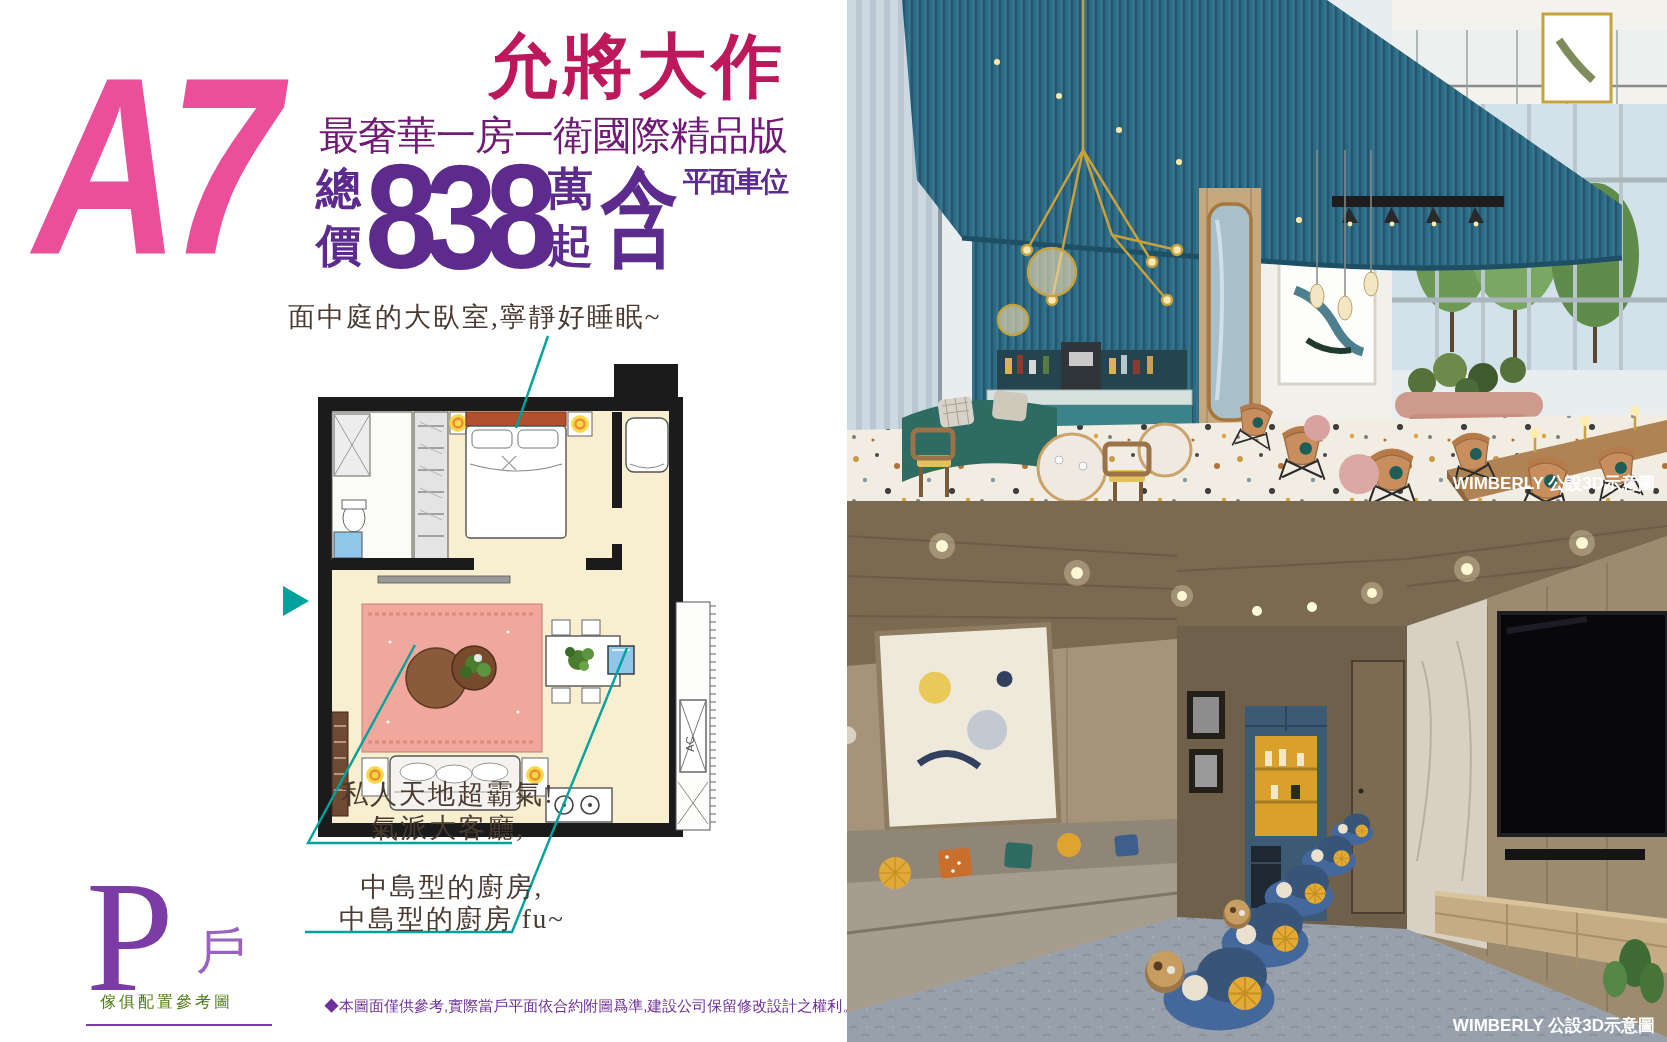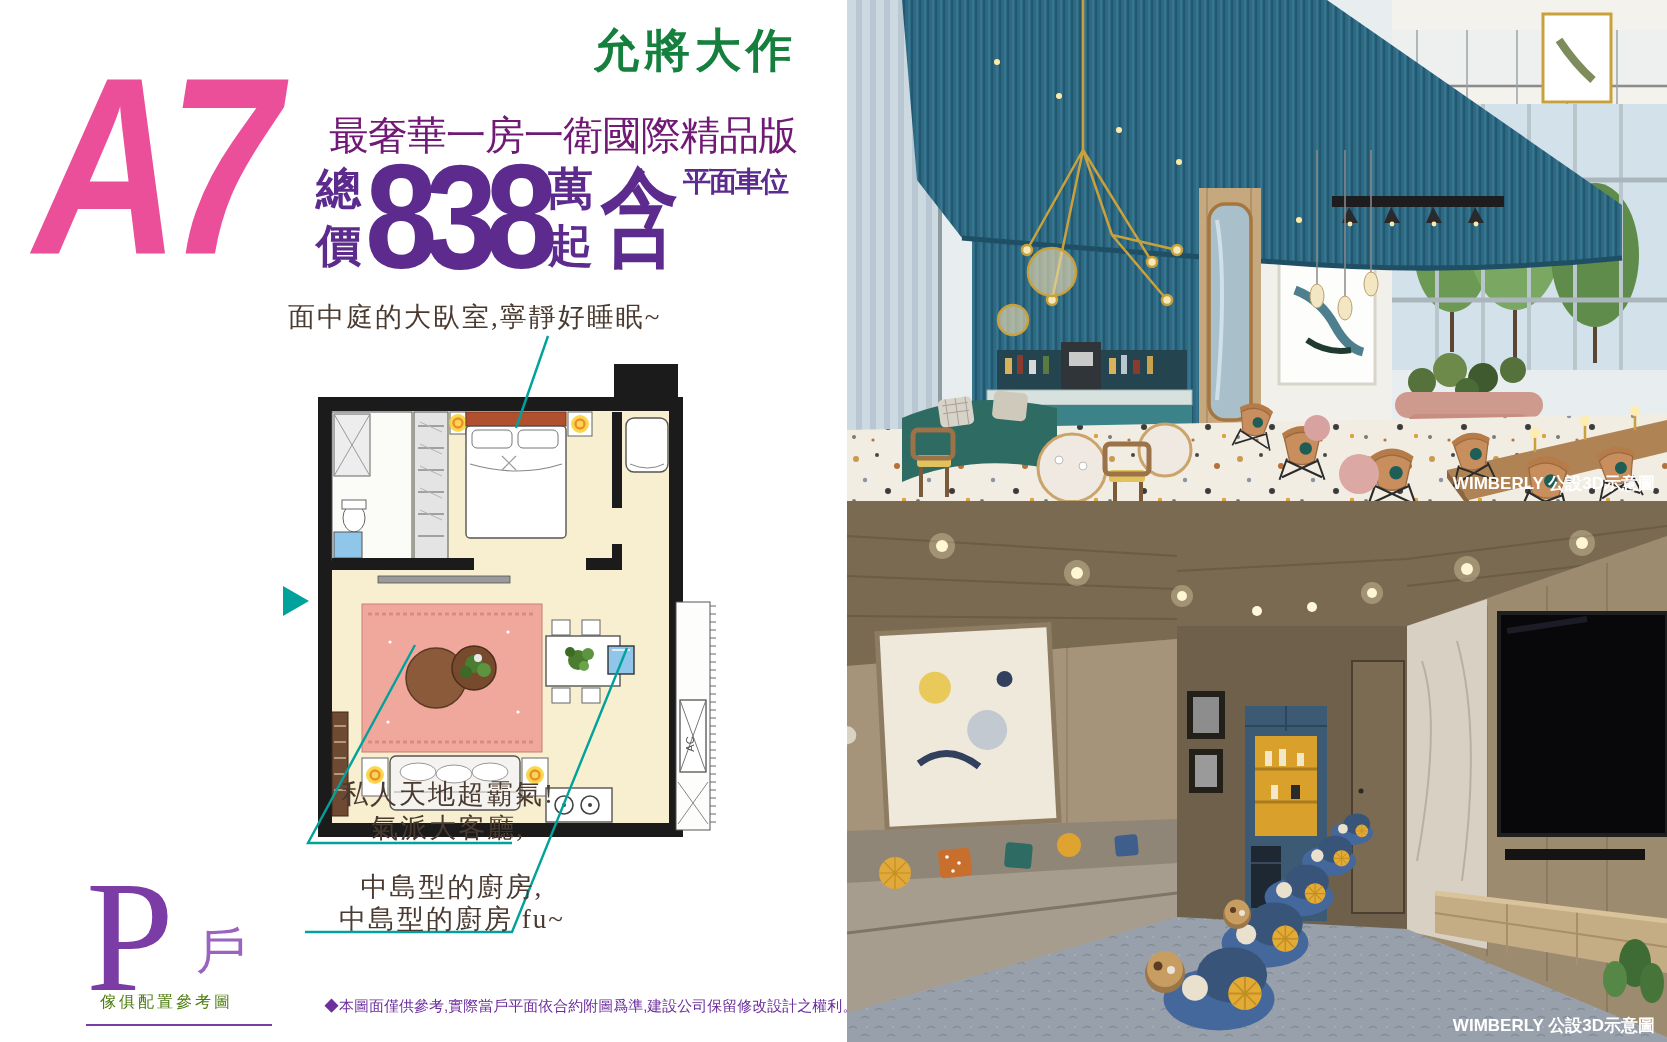--- a/index.html
+++ b/index.html
@@ -1,24 +1,24 @@
 <!DOCTYPE html>
 <html><head>
 <meta charset="utf-8">
 <style>
   html,body{margin:0;padding:0;background:#e9e9e9;}
   .page{position:relative;width:1667px;height:1042px;background:#ffffff;overflow:hidden;
         font-family:"Liberation Sans",sans-serif;}
   
-  .left-panel{position:absolute;left:0;top:0;width:847px;height:1042px;background:#fff;padding-left:10px;}
+  .left-panel{position:absolute;left:0;top:0;width:847px;height:1042px;background:#fff;}
   .unit-code{position:absolute;left:34px;top:40px;font-size:252px;line-height:1;
              font-style:italic;font-weight:bold;color:#ec4f9a;letter-spacing:-14px;
              transform:scaleX(.8);transform-origin:left top;}
-  .headline{position:absolute;right:60px;top:20px;font-size:46px;font-weight:bold;
-            letter-spacing:5px;color:#15803d;font-family:"Liberation Serif",serif;white-space:nowrap;}
+  .headline{position:absolute;right:60px;top:20px;font-size:70px;font-weight:bold;
+            letter-spacing:5px;color:#be185d;font-family:"Liberation Serif",serif;white-space:nowrap;}
   .subheadline{position:absolute;right:60px;top:108px;font-size:40px;font-weight:normal;
                letter-spacing:-1px;color:#701a75;white-space:nowrap;}
   .price-row{position:absolute;left:316px;top:162px;height:110px;display:flex;align-items:center;
              color:#5c2b8d;font-weight:bold;}
   .pstack{display:flex;flex-direction:column;justify-content:space-between;height:102px;font-size:45px;}
   .pstack span{line-height:1;}
   .amount{font-size:148px;line-height:.78;letter-spacing:-14px;transform:scaleX(.88);
           transform-origin:left center;margin-left:4px;margin-right:-22px;}
   .include{font-size:104px;line-height:1;transform:scaleX(.74);transform-origin:left center;
            margin-left:8px;margin-right:-22px;}

